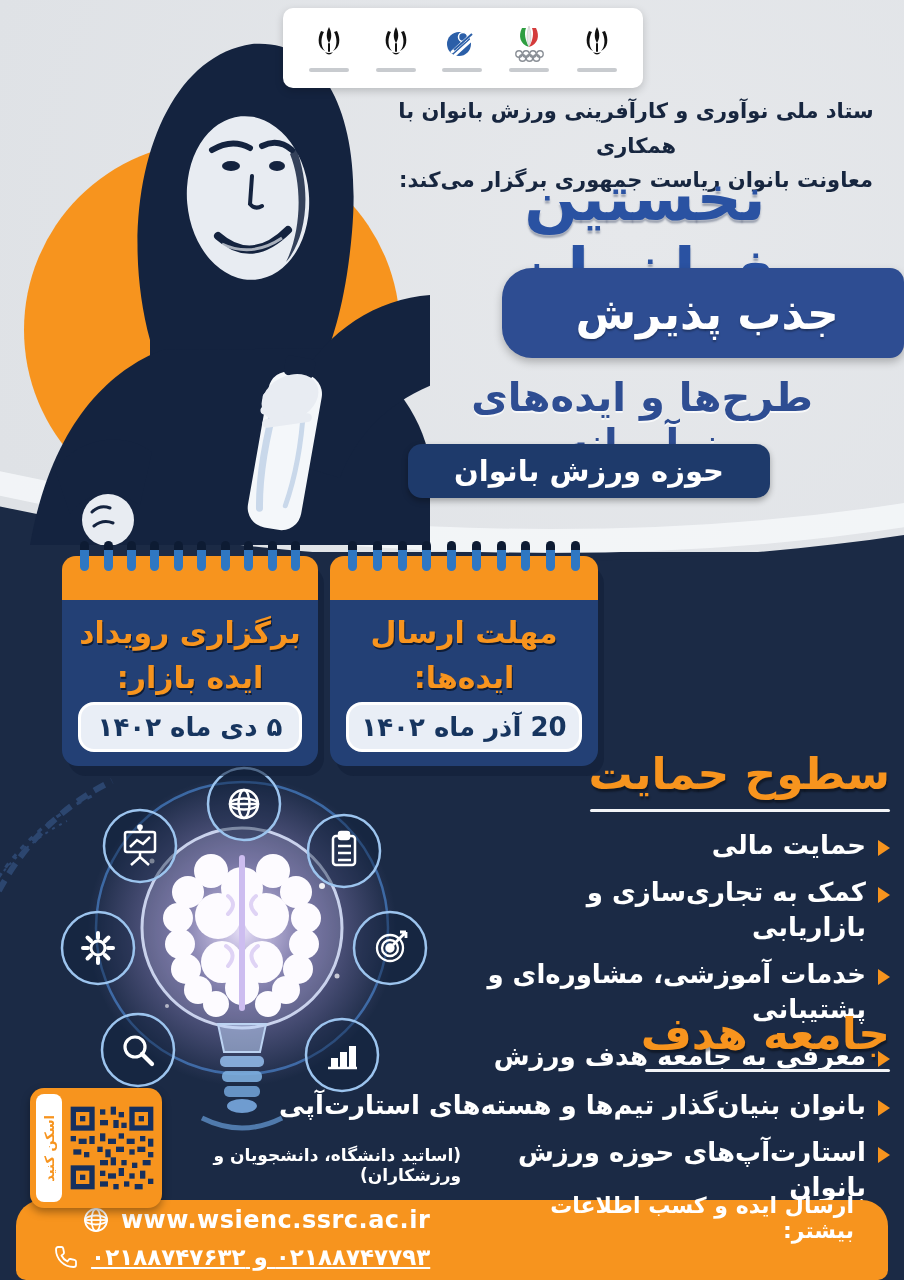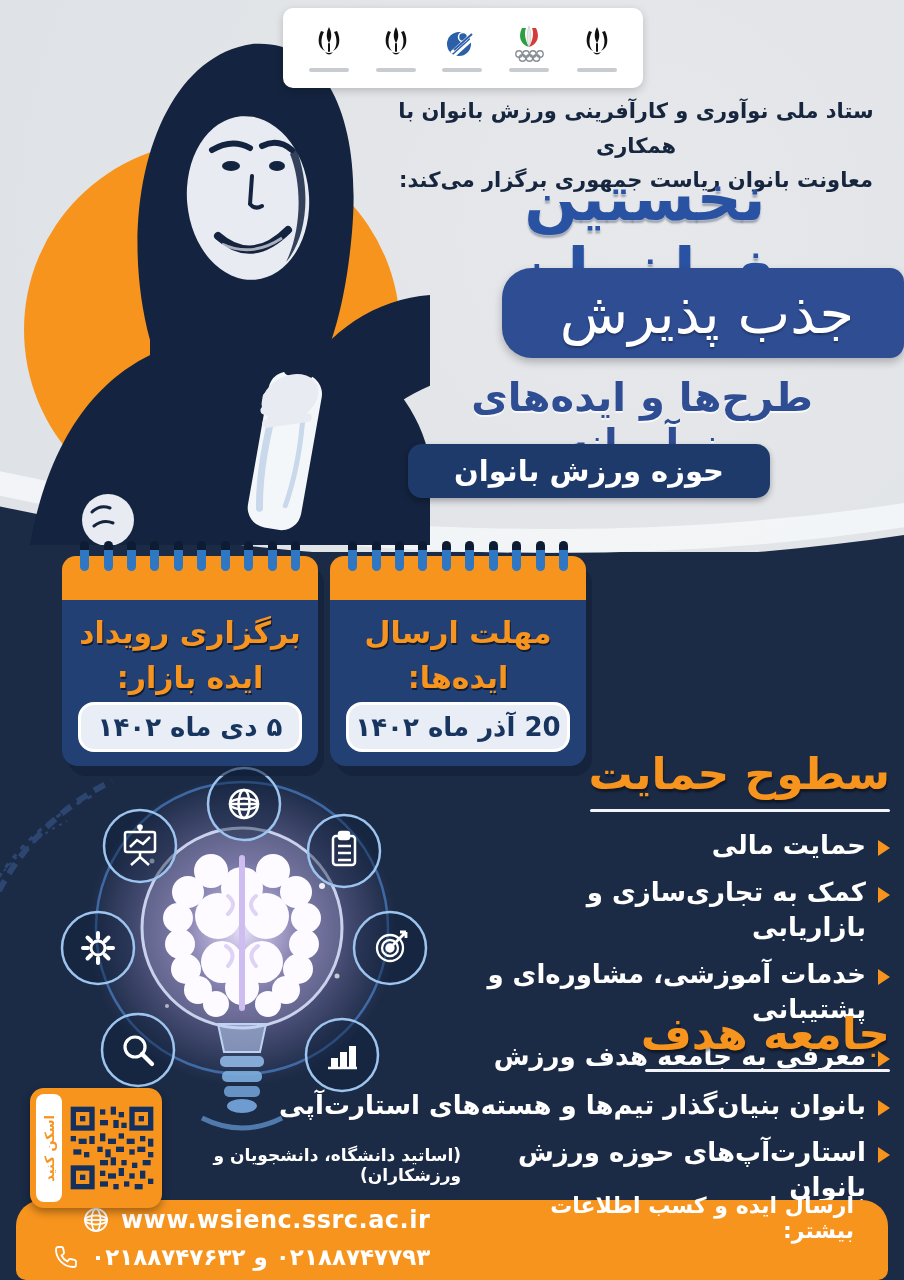--- a/index.html
+++ b/index.html
@@ -27,35 +27,35 @@
     right:4px; top:162px; width:510px; text-align:center; color:#2a52a2;
     font-size:63px; font-weight:800; z-index:6;
     text-shadow:0 3px 2px rgba(20,35,70,.35), 0 1px 0 #ffffff;
   }
   .pill-blue{
     right:0; top:268px; width:402px; height:90px; background:#2e4d92;
     border-radius:30px 14px 14px 30px; z-index:6;
     display:flex; align-items:center; justify-content:center;
     box-shadow:0 4px 8px rgba(0,0,0,.25);
   }
-  .pill-blue span{color:#fff; font-size:56px; font-weight:400; text-shadow:0 2px 2px rgba(0,0,0,.3);margin-left:8px;}
+  .pill-blue span{color:#fff; font-size:44px; font-weight:700; text-shadow:0 2px 2px rgba(0,0,0,.3);margin-left:8px;}
   .subtitle2{
     right:17px; top:374px; width:490px; text-align:center; color:#2e4d92;
     font-size:40px; font-weight:800; z-index:6; text-shadow:0 2px 0 rgba(255,255,255,.7);
   }
   .scope-pill{
     right:134px; top:444px; padding:10px 46px; background:#1e3a6b; border-radius:14px;
     color:#fff; font-size:29px; font-weight:800; z-index:6; box-shadow:0 3px 6px rgba(0,0,0,.3);
   }
   
   .bottom-bg{left:0; right:0; top:552px; bottom:0; background:#1b2a45; z-index:1;}
   .curve-svg{left:0; top:424px; width:904px; height:150px; z-index:2;}
   
   .cal{width:256px; height:210px; top:556px; z-index:7;}
-  .cal-left{left:62px;} .cal-right{left:330px;}
+  .cal-left{left:62px;} .cal-right{left:330px;padding-left:12px;}
   .cal .shadow{position:absolute; left:6px; top:10px; right:-6px; bottom:-10px;
     background:#101d36; border-radius:18px; opacity:.55;}
   .cal .card{position:absolute; inset:0; background:#234075; border-radius:16px; overflow:visible;}
   .cal .head{position:absolute; left:0; right:0; top:0; height:44px; background:#f7941e; border-radius:14px 14px 0 0;}
   .cal .pins{position:absolute; left:18px; right:18px; top:-15px; display:flex; justify-content:space-between; z-index:2;}
   .cal .pin{width:9px; height:30px; border-radius:5px; background:linear-gradient(180deg,#0d1b33 0 9px,#2f77c2 9px 100%);}
   .cal .titles{position:absolute; left:0; right:0; top:54px; text-align:center;
     color:#f7941e; font-size:30px; font-weight:800; line-height:1.5;
     text-shadow:1px 2px 0 #0e1c36;}
   .cal .date{position:absolute; left:16px; right:16px; bottom:14px; background:#e9eef6;
@@ -92,21 +92,21 @@
   .qr .code{flex:1; display:flex; align-items:center; justify-content:center;}
   
   .footer{left:16px; right:16px; top:1200px; bottom:0; background:#f7941e;
     border-radius:26px 26px 10px 10px; z-index:8; display:flex; align-items:center;
     padding:10px 34px 14px 34px; box-sizing:border-box; color:#fff;}
   .footer .labels{width:44%; display:flex; flex-direction:column; gap:16px; text-align:right;}
   .footer .labels div{font-size:22px; font-weight:700;margin-top:28px;}
   .footer .contacts{width:56%; display:flex; flex-direction:column; gap:10px;}
   .contact-row{direction:ltr; display:flex; align-items:center; justify-content:flex-end; gap:12px; padding-right:70px;}
   .contact-row .ctxt{font-size:24px; font-weight:800; letter-spacing:.5px;}
-  .contact-row .ctxt[dir="rtl"]{font-size:23px;}
+  .contact-row .ctxt[dir="rtl"]{font-size:23px;text-decoration:underline;}
 </style>
 </head>
 <body>
 
 <div class="poster">
 
   <div class="abs bottom-bg"></div>
   <svg class="abs curve-svg" viewBox="0 0 904 150" preserveAspectRatio="none">
     <path d="M-20,55 C300,128 650,133 924,88" fill="none" stroke="#f4f6f8" stroke-width="24" opacity="0.9"></path>
     <path d="M-20,78 C300,150 650,152 924,108 L924,170 L-20,170 Z" fill="#1b2a45"></path>

